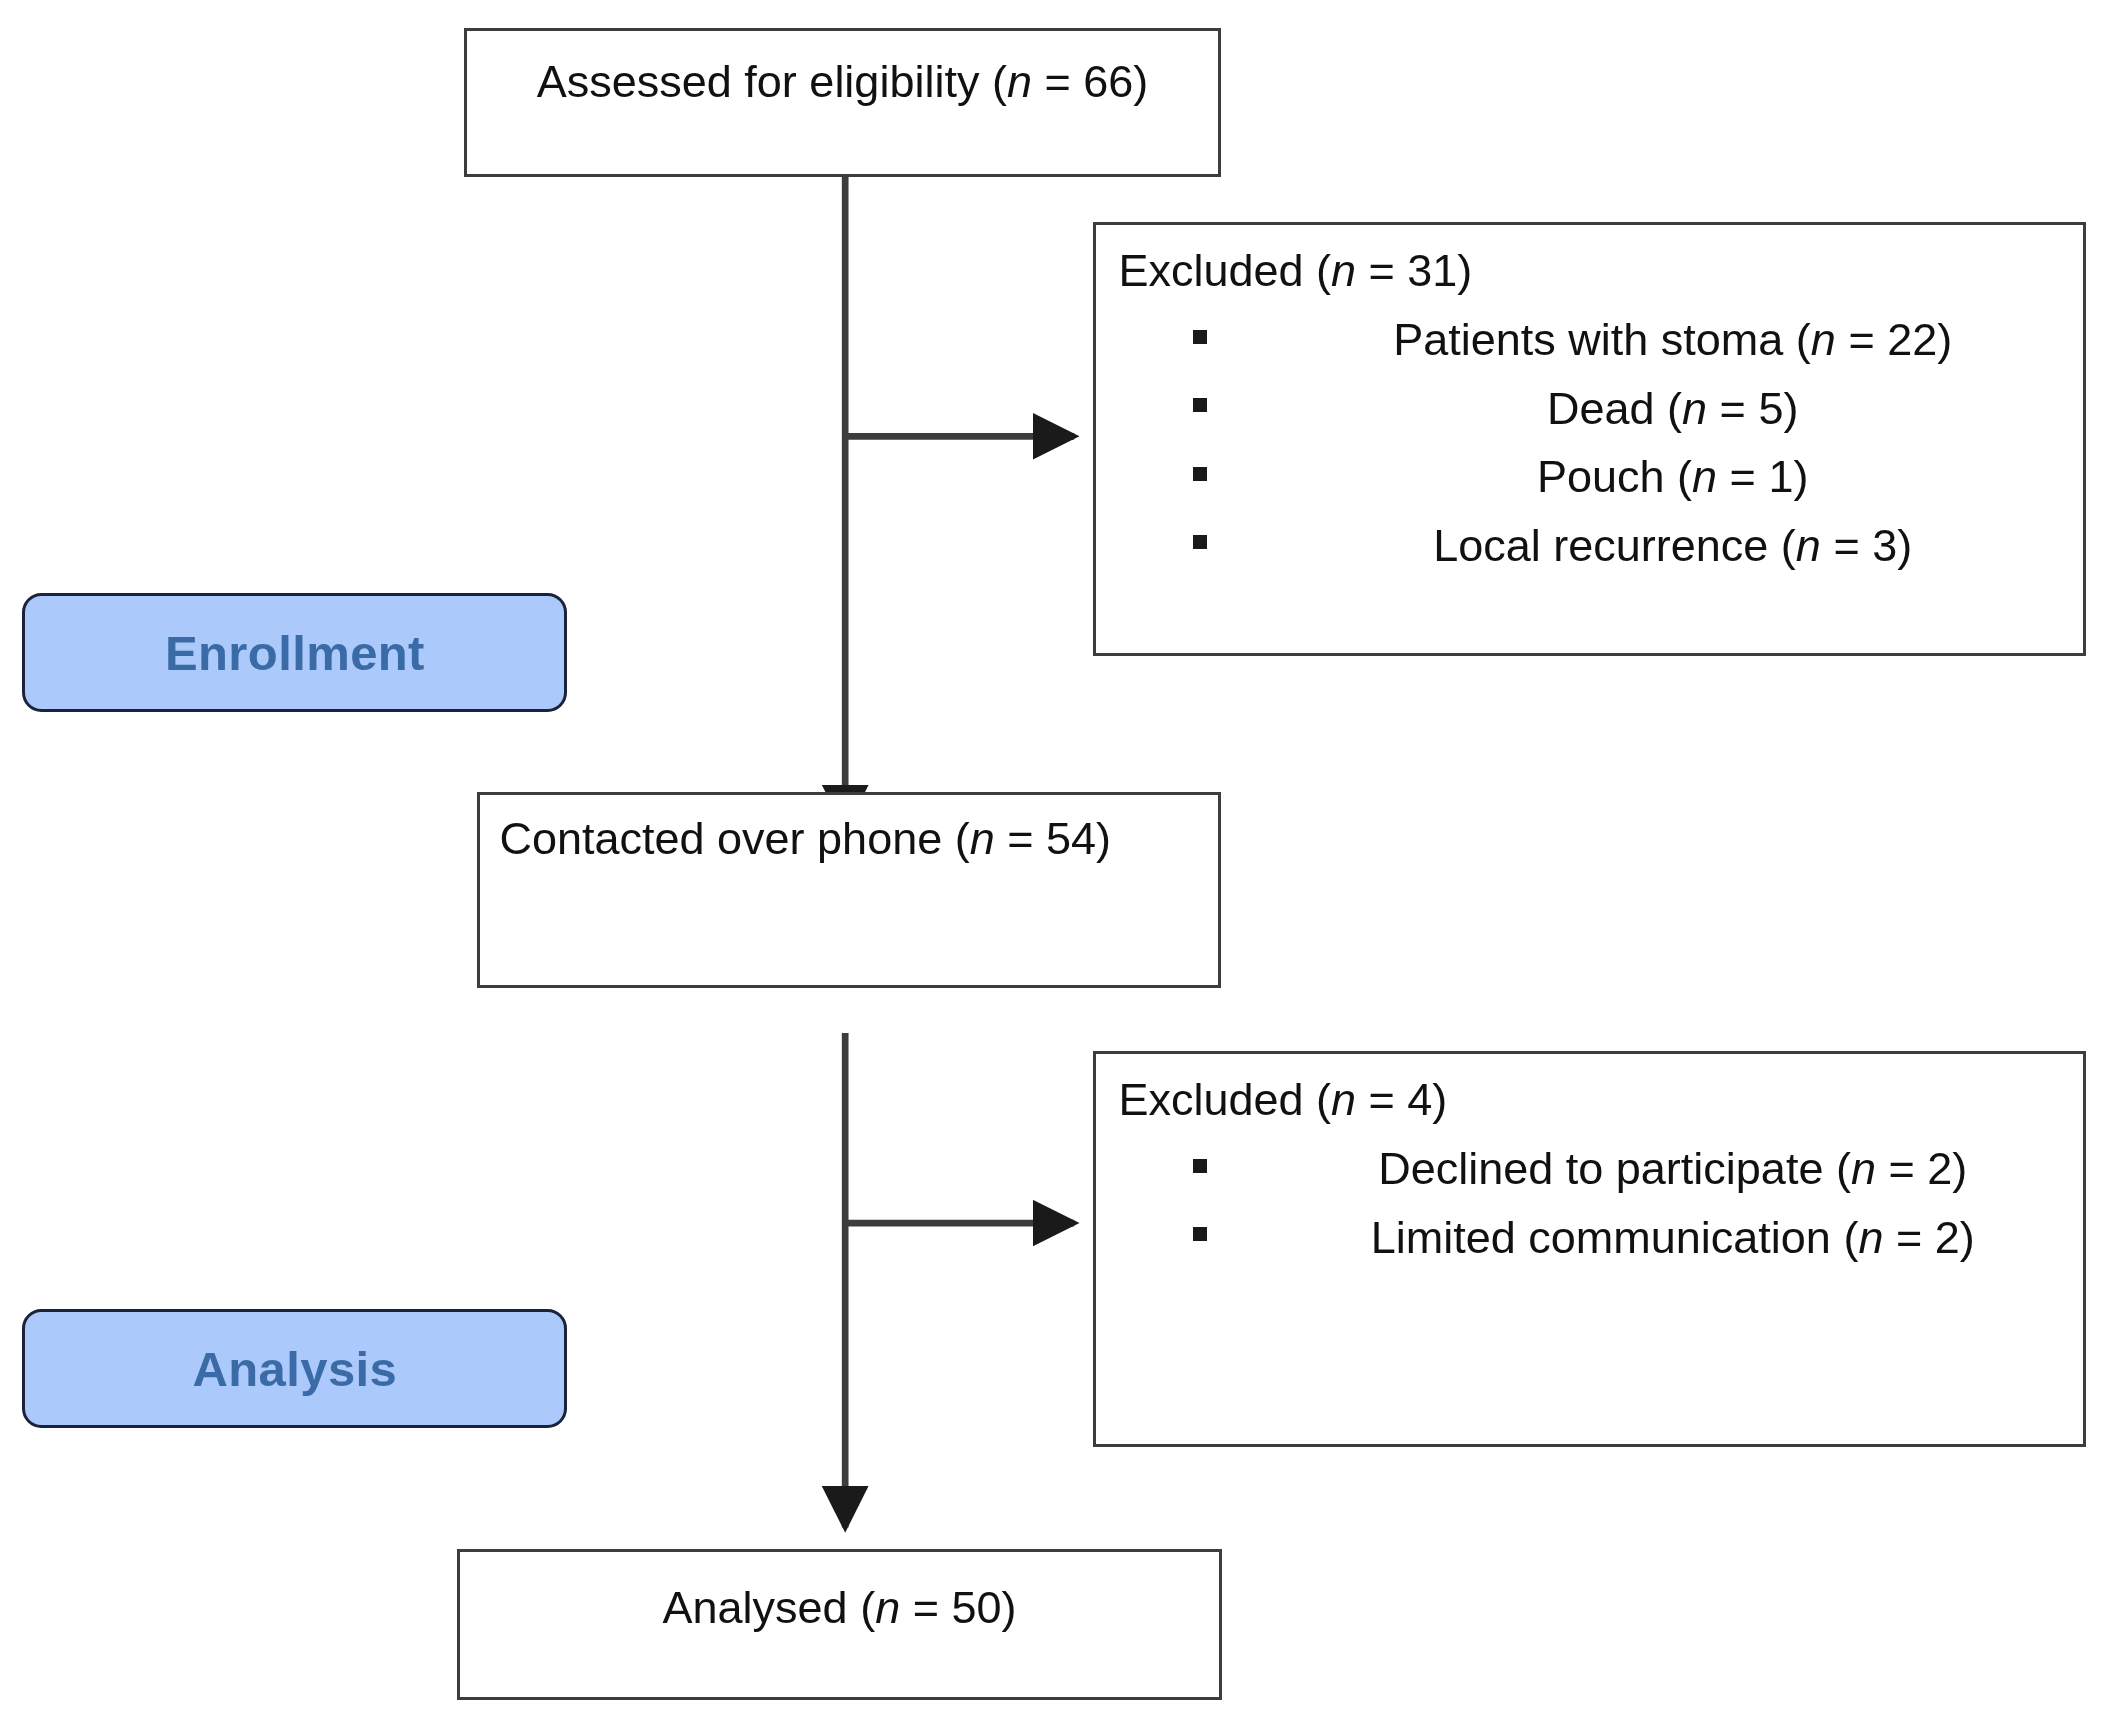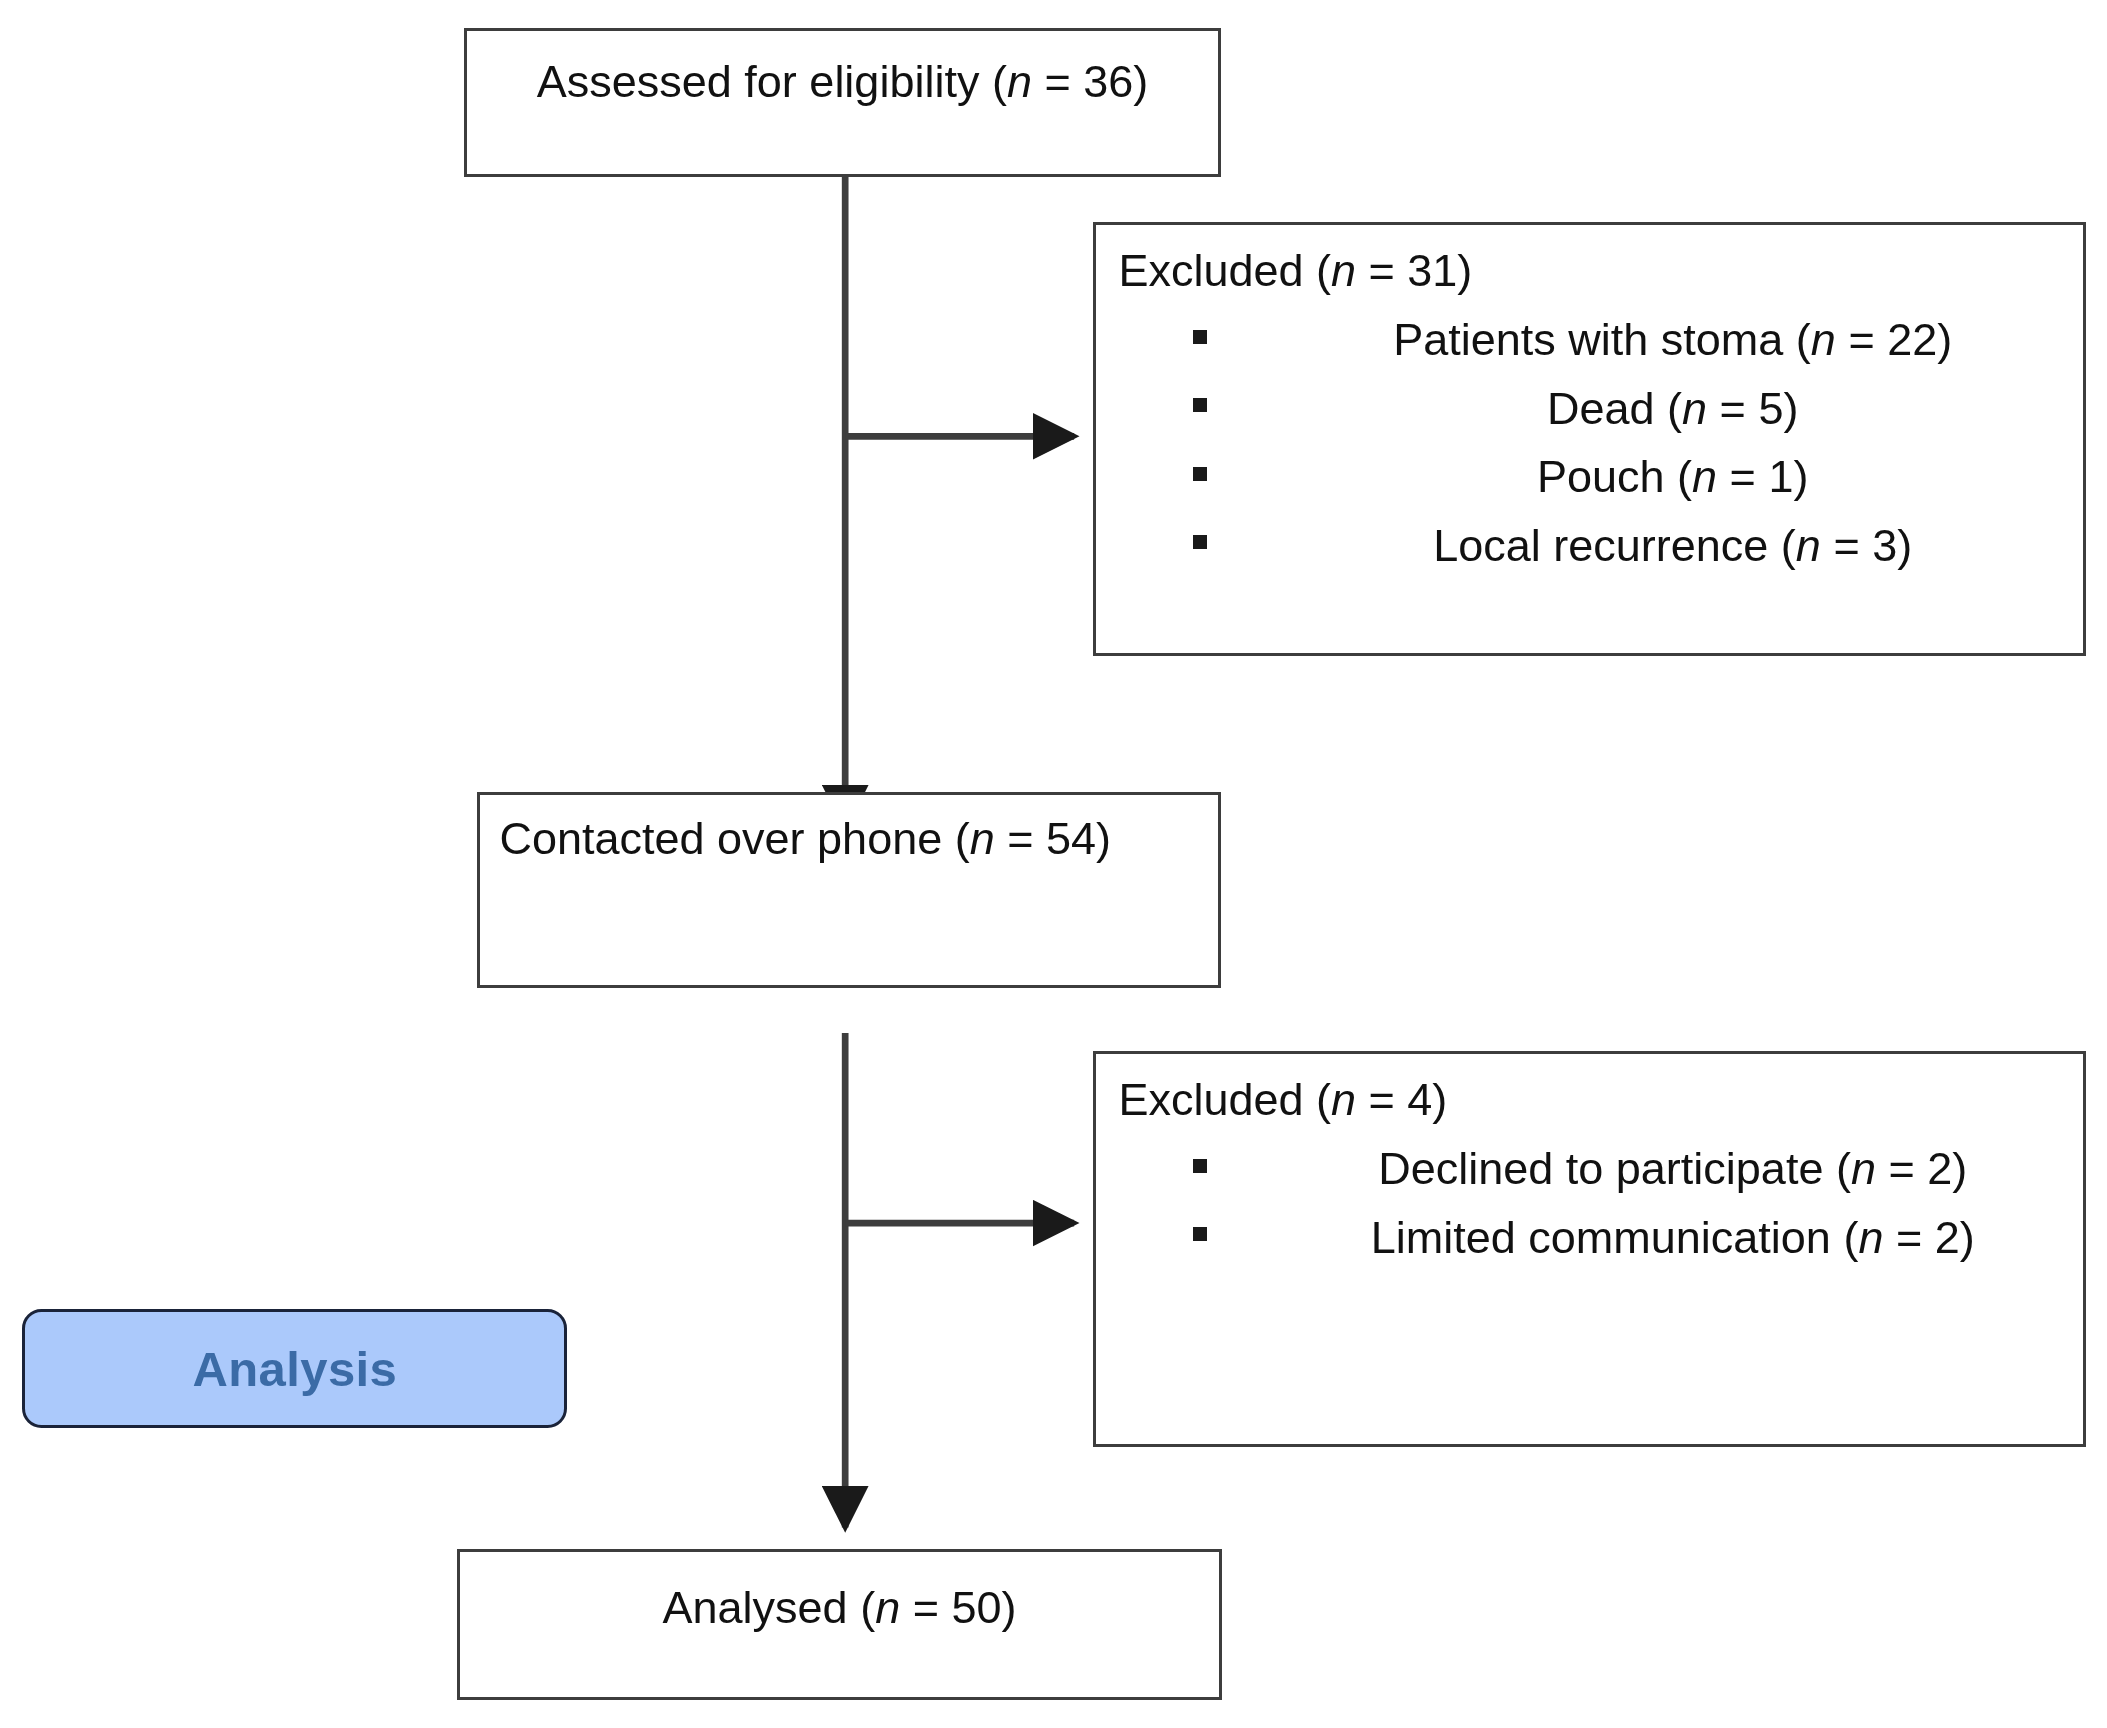--- a/index.html
+++ b/index.html
@@ -135,28 +135,31 @@
 
     <line x1="1133" y1="237" x2="1133" y2="1108" stroke="#3d3d3d" stroke-width="9" marker-end="url(#arrowhead)"></line>
 
     <line x1="1133" y1="585" x2="1440" y2="585" stroke="#3d3d3d" stroke-width="9" marker-end="url(#arrowhead)"></line>
 
     <line x1="1133" y1="1385" x2="1133" y2="2048" stroke="#3d3d3d" stroke-width="9" marker-end="url(#arrowhead)"></line>
 
     <line x1="1133" y1="1640" x2="1440" y2="1640" stroke="#3d3d3d" stroke-width="9" marker-end="url(#arrowhead)"></line>
   </svg>
 
+  <div class="pill" id="pill-enrollment">
+    <span class="pill-label">Enrollment</span>
+  </div>
 
   <div class="pill" id="pill-analysis">
     <span class="pill-label">Analysis</span>
   </div>
 
   <div class="flowbox" id="box-assessed">
     <div class="boxtext">
-      <span>Assessed for eligibility (</span><span class="italic-n">n</span><span> = 36)</span>
+      <span>Assessed for eligibility (</span><span class="italic-n">n</span><span> = 66)</span>
     </div>
   </div>
 
   <div class="flowbox" id="box-excluded-1">
     <div class="excl-inner">
       <div class="excl-title">
         <span>Excluded (</span><span class="italic-n">n</span><span> = 31)</span>
       </div>
       <ul class="excl-list">
         <li>

